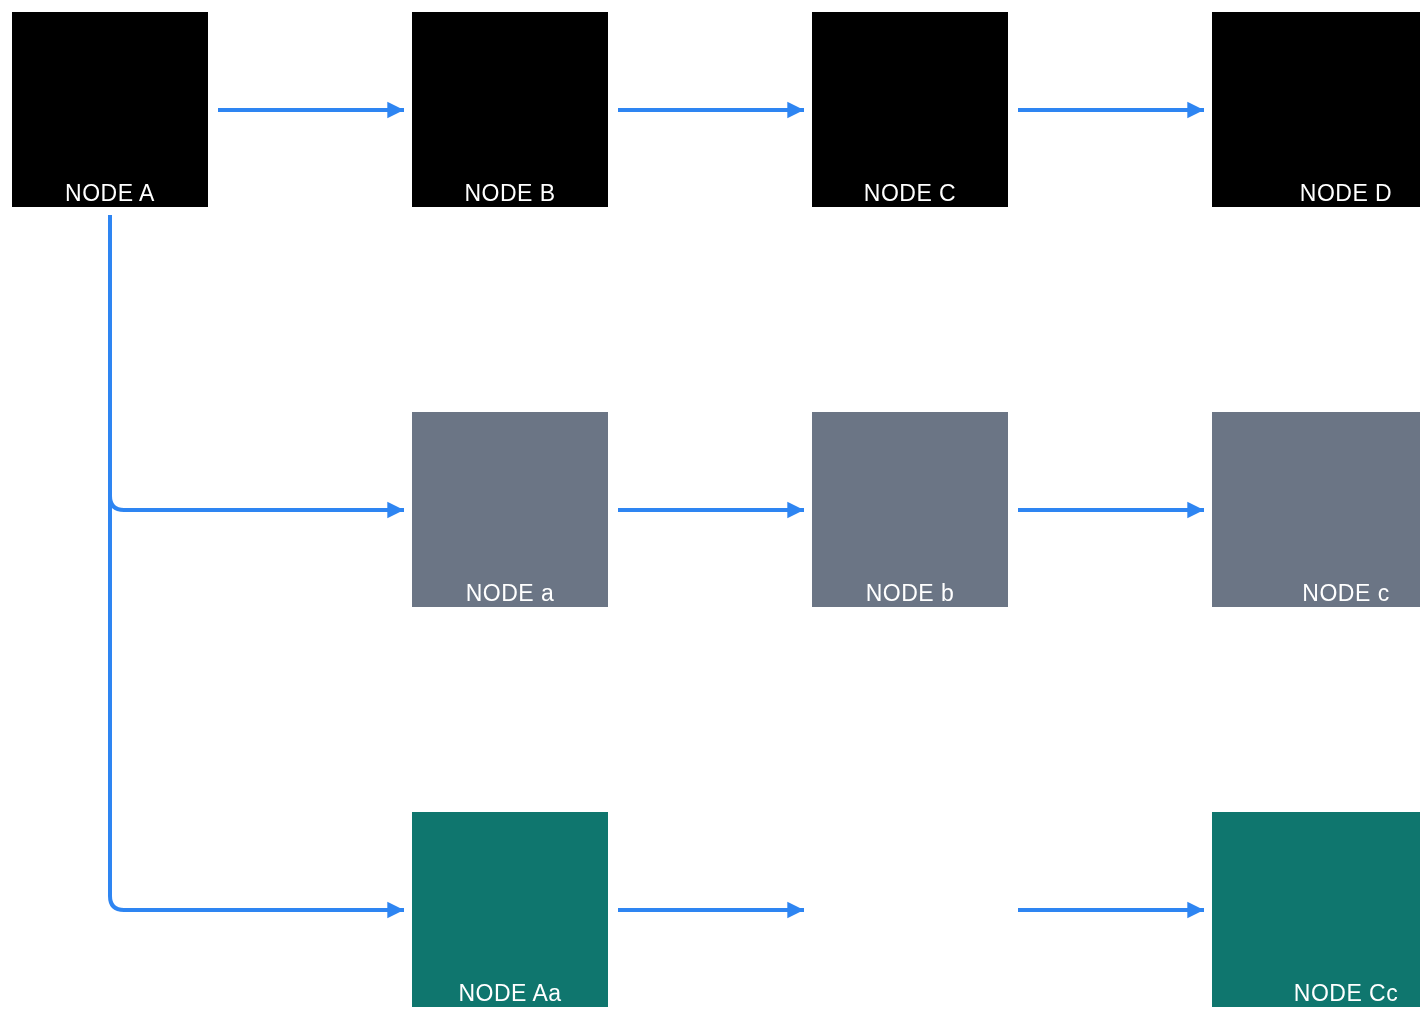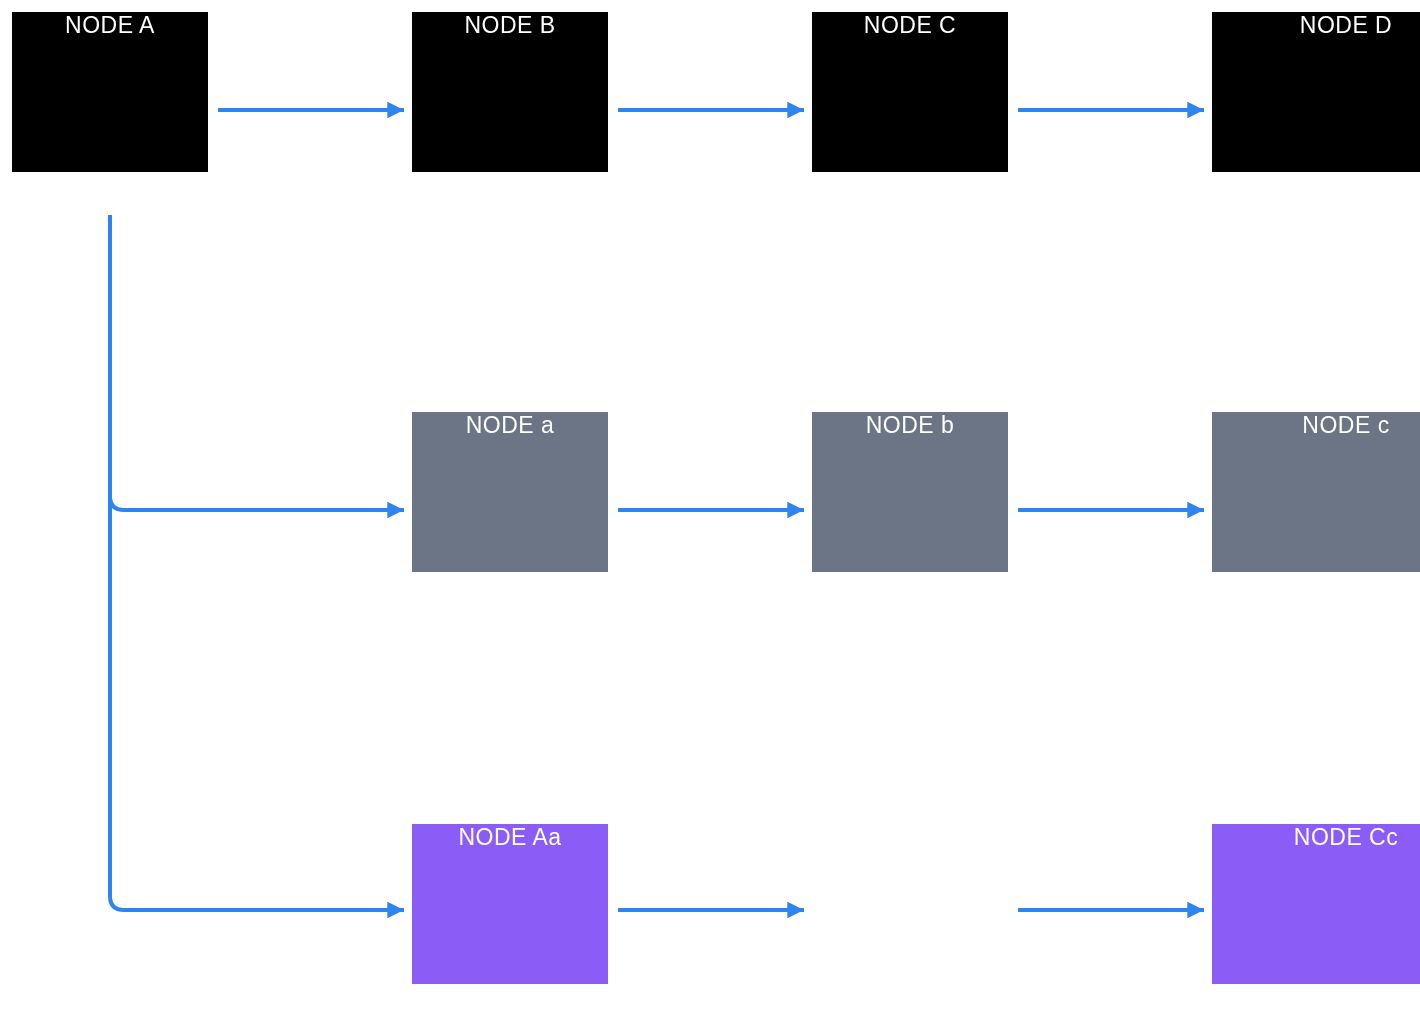--- a/index.html
+++ b/index.html
@@ -19,34 +19,34 @@
     position: absolute;
     left: 0;
     top: 0;
     width: 1420px;
     height: 1020px;
     pointer-events: none;
   }
   .node {
     position: absolute;
     width: 196px;
-    height: 160px;
+    height: 195px;
     display: flex;
-    align-items: flex-start;
+    align-items: flex-end;
     justify-content: center;
     color: #ffffff;
     font-size: 23px;
     font-weight: 500;
     letter-spacing: 0.5px;
     user-select: none;
     cursor: default;
   }
   .node-black  { background: #000000; }
   .node-gray   { background: #6b7585; }
-  .node-blue   { background: #8b5cf6; margin-top: 12px; }
+  .node-blue   { background: #0f766e; }
   .c1 { left: 12px; }
   .c2 { left: 412px; }
   .c3 { left: 812px; }
   .c4 { left: 1212px; padding-left: 36px; }
   .r1 { top: 12px; }
   .r2 { top: 412px; }
   .r3 { top: 812px; }
 </style>
 </head>
 <body>

